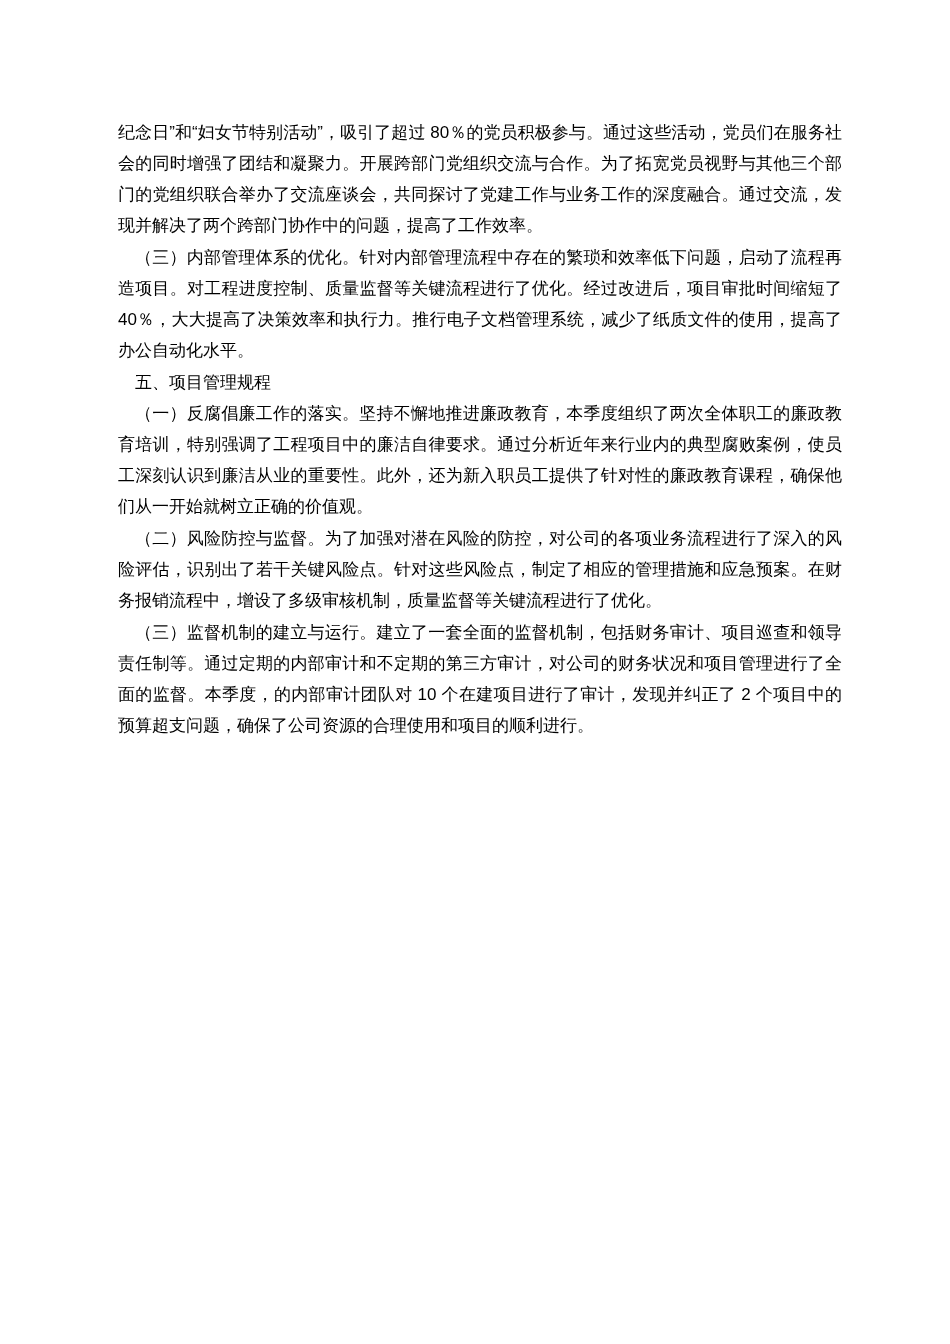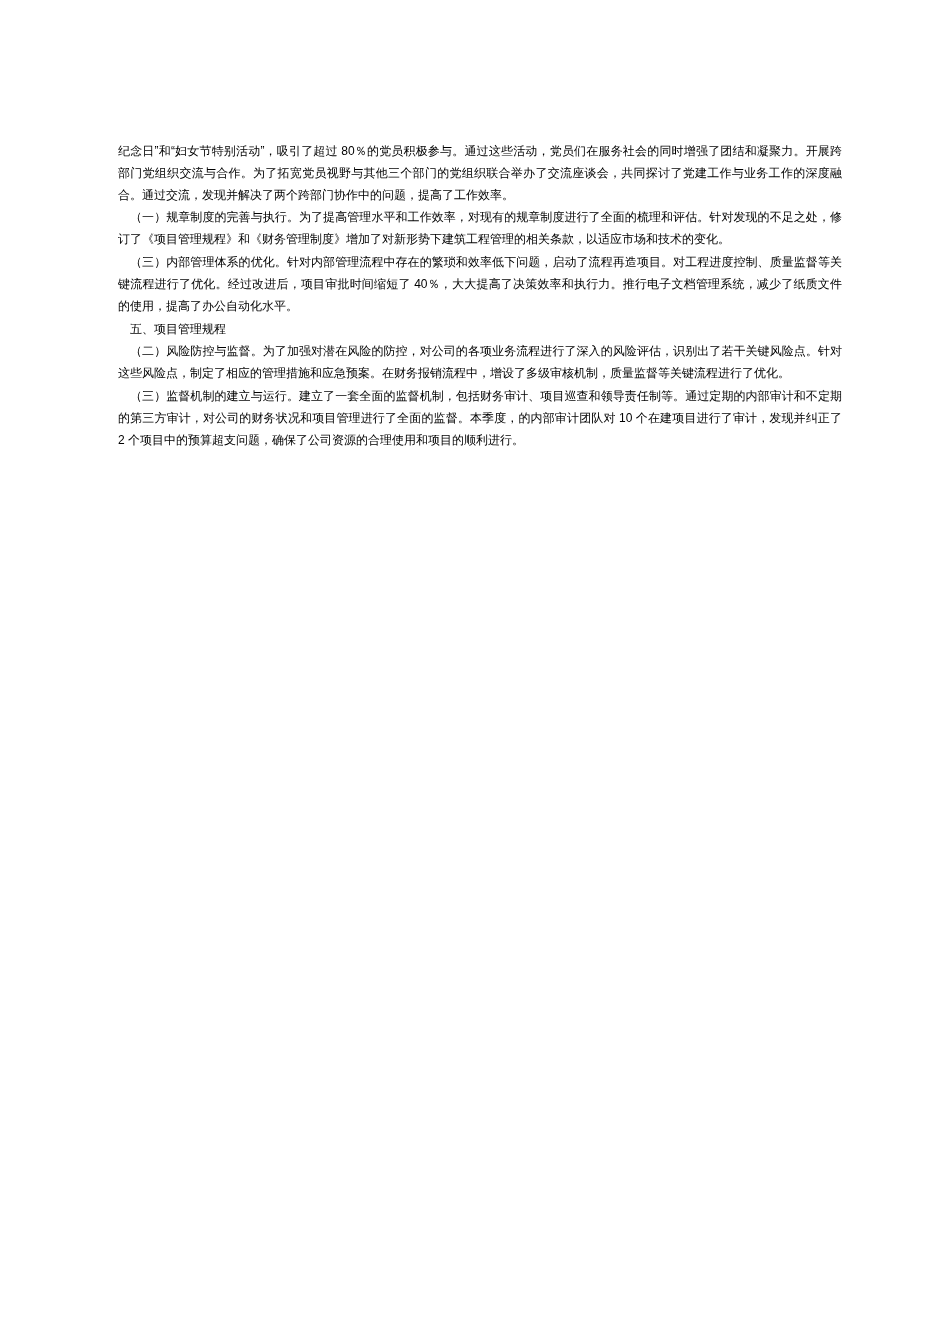--- a/index.html
+++ b/index.html
@@ -10,45 +10,44 @@
   .page {
     position: relative;
     width: 950px;
     height: 1344px;
     background: #ffffff;
     box-sizing: border-box;
     padding: 118px 108px 0 118px;
     font-family: "Liberation Sans", "DejaVu Sans", sans-serif;
   }
   .doc-body {
-    font-size: 12px;
+    font-size: 17px;
     line-height: 1.82;
     color: #000000;
     text-align: justify;
     text-justify: inter-ideograph;
-    margin-top: 23px;
   }
   .heading {
     margin: 0 0 1px 0;
     text-indent: 1.0em;
   }
   .para-first {
     margin: 0 0 1px 0;
     text-indent: 0;
   }
   .para-body {
     margin: 0 0 1px 0;
     text-indent: 1.0em;
   }
 </style>
 </head>
 <body>
 
 <div class="page">
   <div class="doc-body">
     <p class="para-first">纪念日”和“妇女节特别活动”，吸引了超过 80％的党员积极参与。通过这些活动，党员们在服务社会的同时增强了团结和凝聚力。开展跨部门党组织交流与合作。为了拓宽党员视野与其他三个部门的党组织联合举办了交流座谈会，共同探讨了党建工作与业务工作的深度融合。通过交流，发现并解决了两个跨部门协作中的问题，提高了工作效率。</p>
-    <p class="para-body">（一）规章制度的完善与执行。为了提高管理水平和工作效率，对现有的规章制度进行了全面的梳理和评估。针对发现的不足之处，修订了《项目管理规程》和《财务管理制度》增加了对新形势下建筑工程管理的相关条款，以适应市场和技术的变化。</p>
     <p class="para-body">（三）内部管理体系的优化。针对内部管理流程中存在的繁琐和效率低下问题，启动了流程再造项目。对工程进度控制、质量监督等关键流程进行了优化。经过改进后，项目审批时间缩短了 40％，大大提高了决策效率和执行力。推行电子文档管理系统，减少了纸质文件的使用，提高了办公自动化水平。</p>
     <p class="heading">五、项目管理规程</p>
+    <p class="para-body">（一）反腐倡廉工作的落实。坚持不懈地推进廉政教育，本季度组织了两次全体职工的廉政教育培训，特别强调了工程项目中的廉洁自律要求。通过分析近年来行业内的典型腐败案例，使员工深刻认识到廉洁从业的重要性。此外，还为新入职员工提供了针对性的廉政教育课程，确保他们从一开始就树立正确的价值观。</p>
     <p class="para-body">（二）风险防控与监督。为了加强对潜在风险的防控，对公司的各项业务流程进行了深入的风险评估，识别出了若干关键风险点。针对这些风险点，制定了相应的管理措施和应急预案。在财务报销流程中，增设了多级审核机制，质量监督等关键流程进行了优化。</p>
     <p class="para-body">（三）监督机制的建立与运行。建立了一套全面的监督机制，包括财务审计、项目巡查和领导责任制等。通过定期的内部审计和不定期的第三方审计，对公司的财务状况和项目管理进行了全面的监督。本季度，的内部审计团队对 10 个在建项目进行了审计，发现并纠正了 2 个项目中的预算超支问题，确保了公司资源的合理使用和项目的顺利进行。</p>
   </div>
 </div>
 
 </body></html>

